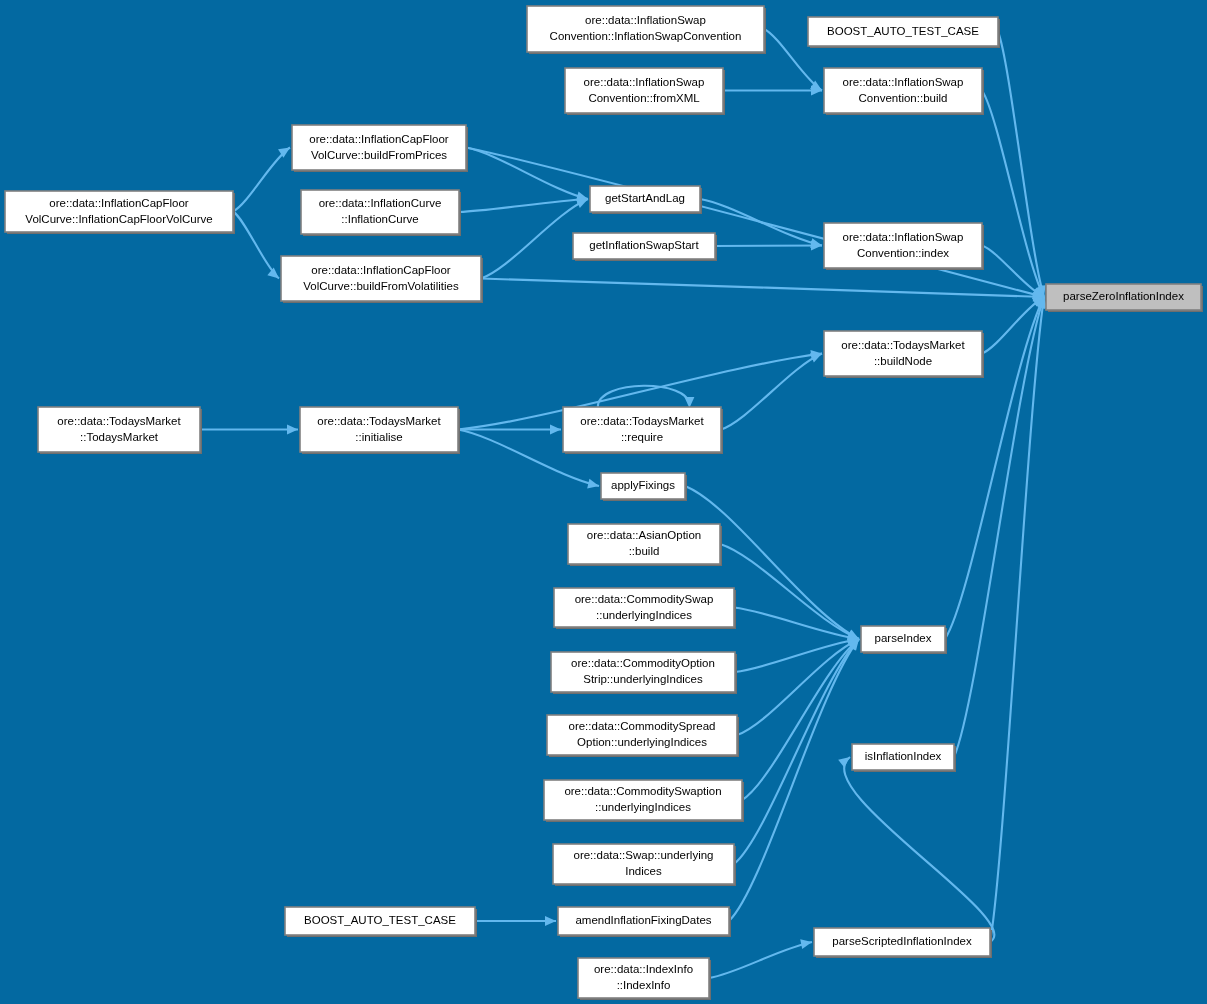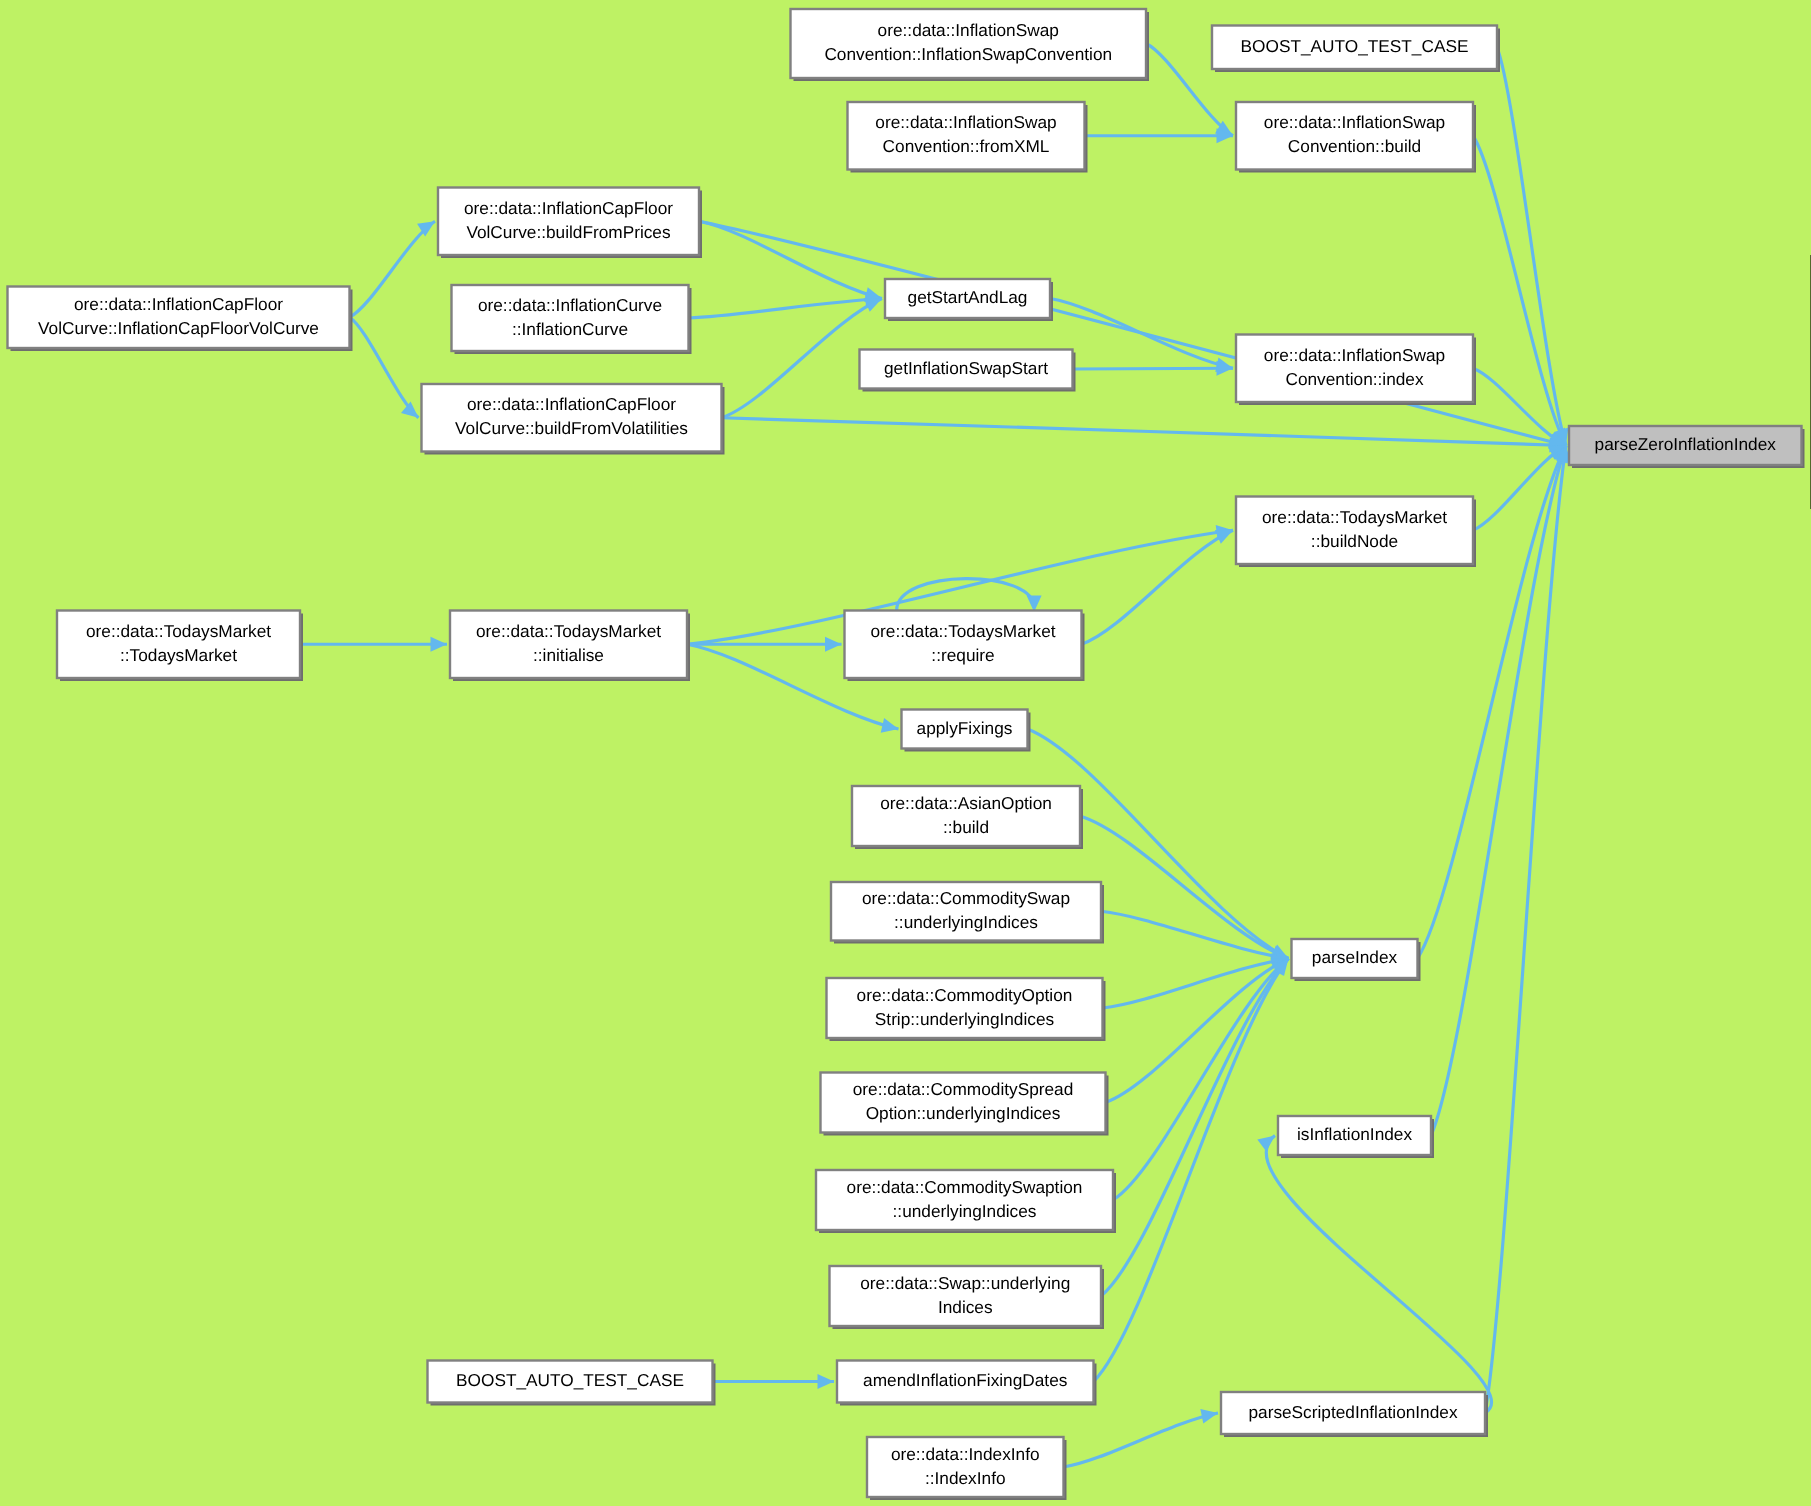--- a/index.html
+++ b/index.html
@@ -10,21 +10,21 @@
   body {
     width: 1207px;
     height: 1004px;
     overflow: hidden;
     font-family: "Liberation Sans", sans-serif;
   }
   #graph-root {
     position: relative;
     width: 1207px;
     height: 1004px;
-    background: #bef264;
+    background: #0369a1;
   }
   svg#callgraph {
     position: absolute;
     top: 0;
     left: 0;
     width: 1207px;
     height: 1004px;
     display: block;
   }
   .node-box {

